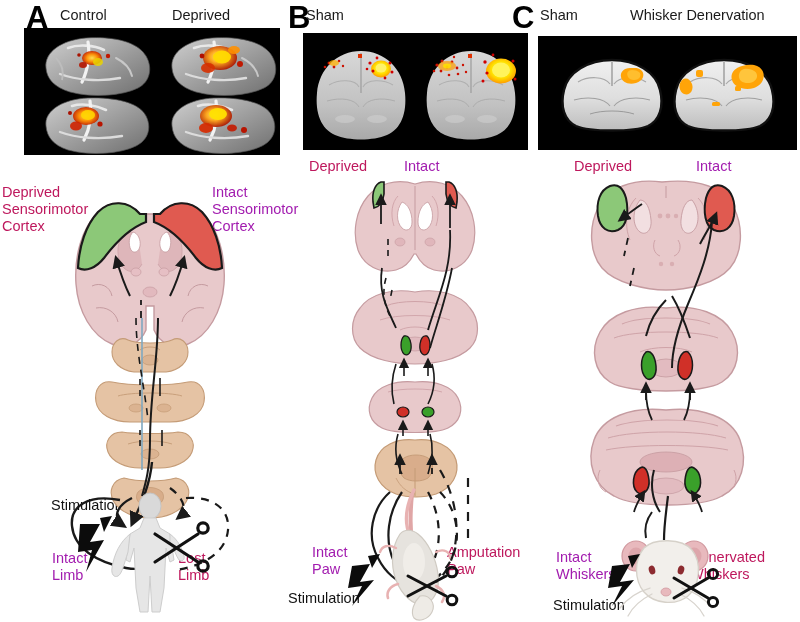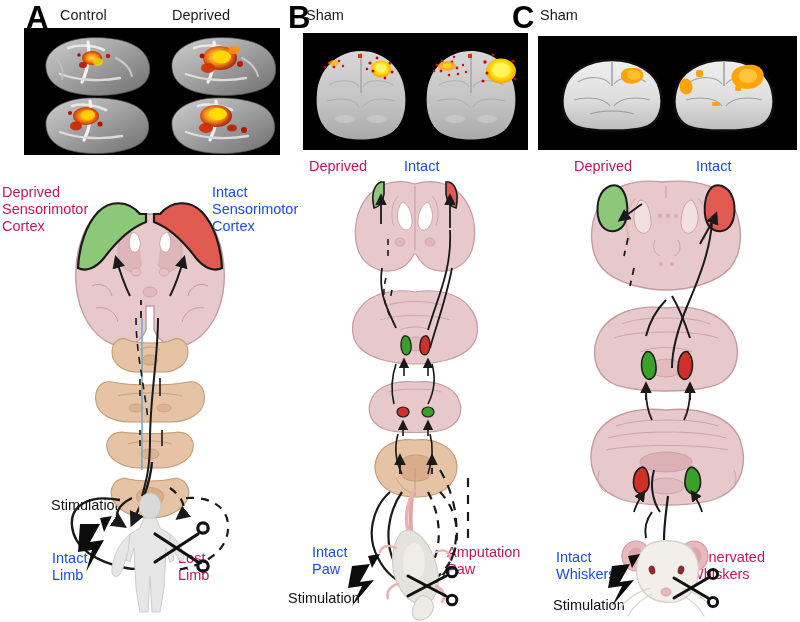--- a/index.html
+++ b/index.html
@@ -12,21 +12,21 @@
 
   
   .col-head{position:absolute;font-size:14.5px;color:#1a1a1a;text-align:left;line-height:1.1;white-space:nowrap;}
 
   
   .imgbox{position:absolute;background:#000;overflow:hidden;}
 
   
   .lbl{position:absolute;font-size:14.5px;line-height:1.18;white-space:pre-line;}
   .lbl.green{color:#be185d;}
-  .lbl.red{color:#1d4ed8;}
+  .lbl.red{color:#a21caf;}
   .lbl.black{color:#111;}
 
   svg{display:block;}
   .nolayout{position:absolute;left:0;top:0;}
 </style>
 </head>
 <body>
 
 <div class="fig">
 
@@ -455,20 +455,21 @@
 
   <g>
     <path d="M352 566 L370 564 L360 582 L374 580 L352 606 L362 586 L348 588 Z" fill="#0c0c0c"></path>
     <path d="M368 556 L380 554 L372 568 Z" fill="#0c0c0c"></path>
   </g>
 </svg>
 
 <div class="panel-letter" style="left:512px;top:2px;">C</div>
 
 <div class="col-head" style="left:540px;top:8px;width:86px;">Sham</div>
+<div class="col-head" style="left:630px;top:8px;width:168px;">Whisker Denervation</div>
 
 <div class="imgbox" style="left:538px;top:36px;width:259px;height:114px;">
   <svg width="259" height="114" viewBox="0 0 259 114">
     <defs>
       <linearGradient id="mouseGray" x1="0" y1="0" x2="0" y2="1">
         <stop offset="0%" stop-color="#f0f0f0"></stop>
             <stop offset="55%" stop-color="#dedede"></stop>
         <stop offset="100%" stop-color="#bdbdbd"></stop>
       </linearGradient>
     </defs>

